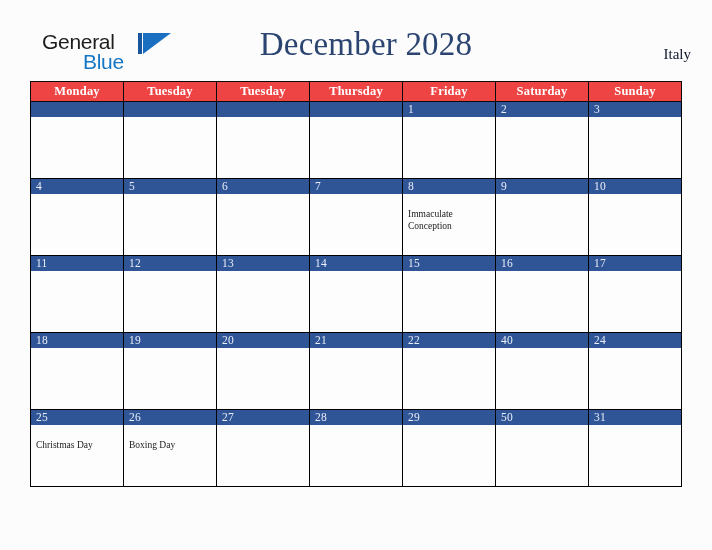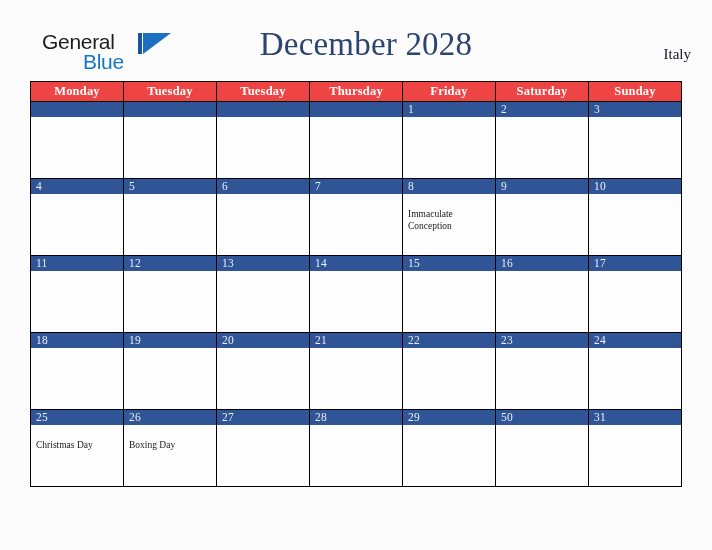--- a/index.html
+++ b/index.html
@@ -302,21 +302,21 @@
           </td>
           <td>
             <div class="daybar">21</div>
             <div class="events"></div>
           </td>
           <td>
             <div class="daybar">22</div>
             <div class="events"></div>
           </td>
           <td>
-            <div class="daybar">23</div>
+            <div class="daybar">40</div>
             <div class="events"></div>
           </td>
           <td>
             <div class="daybar">24</div>
             <div class="events"></div>
           </td>
         </tr>
         <tr>
           <td>
             <div class="daybar">25</div>

